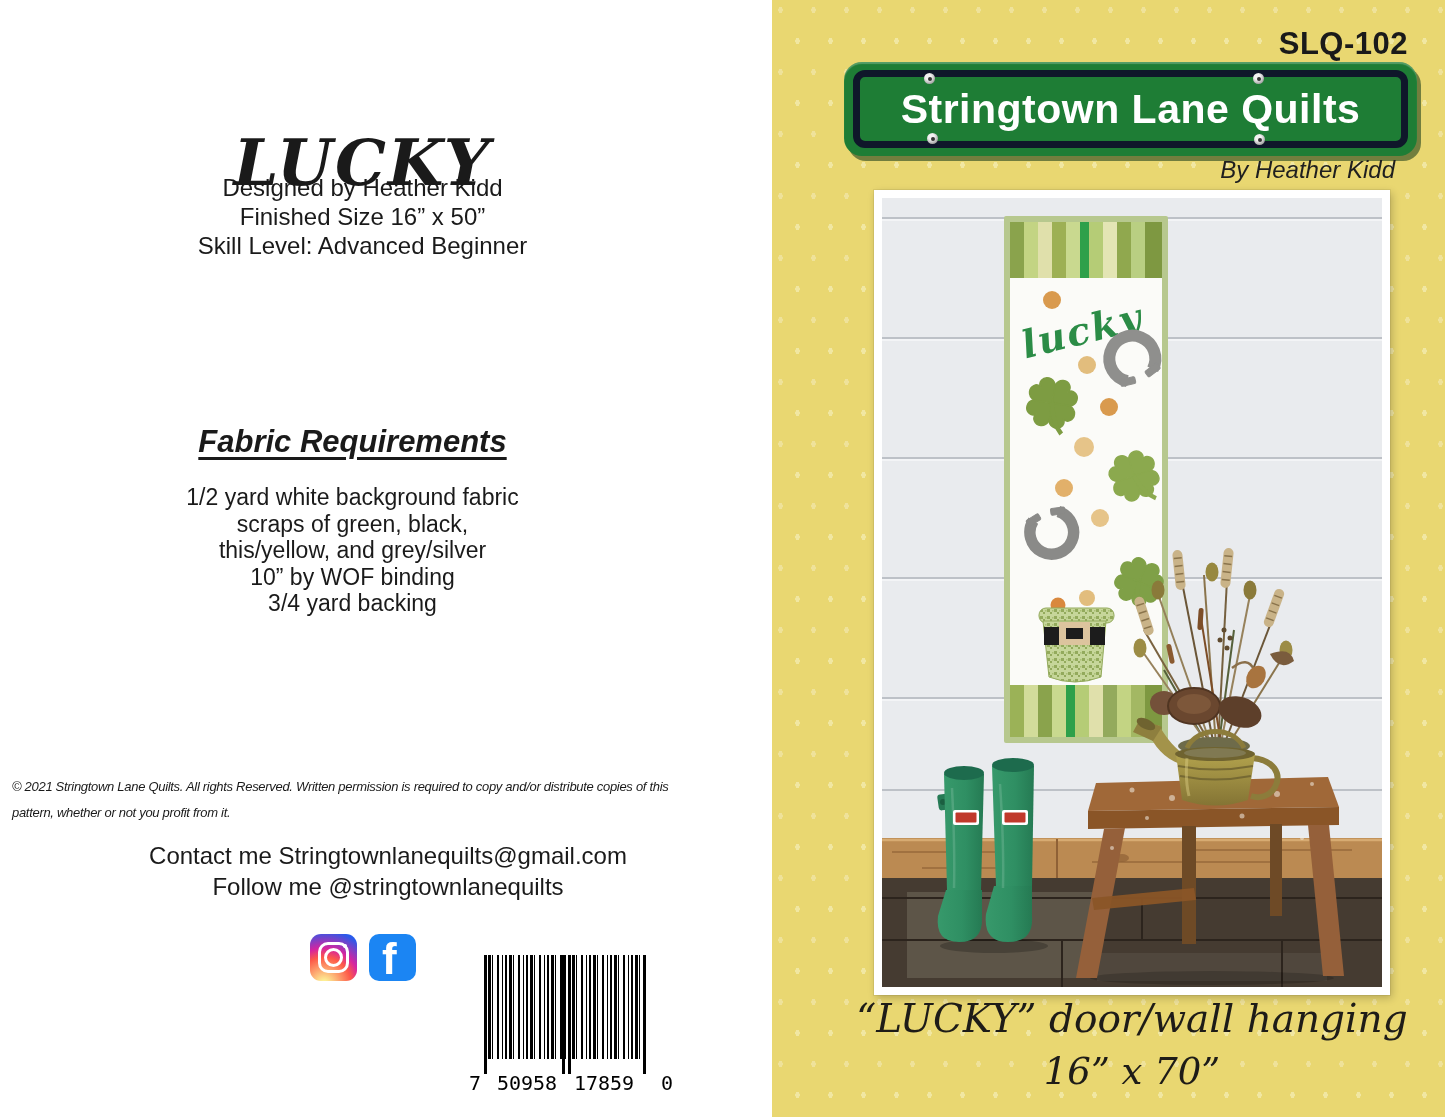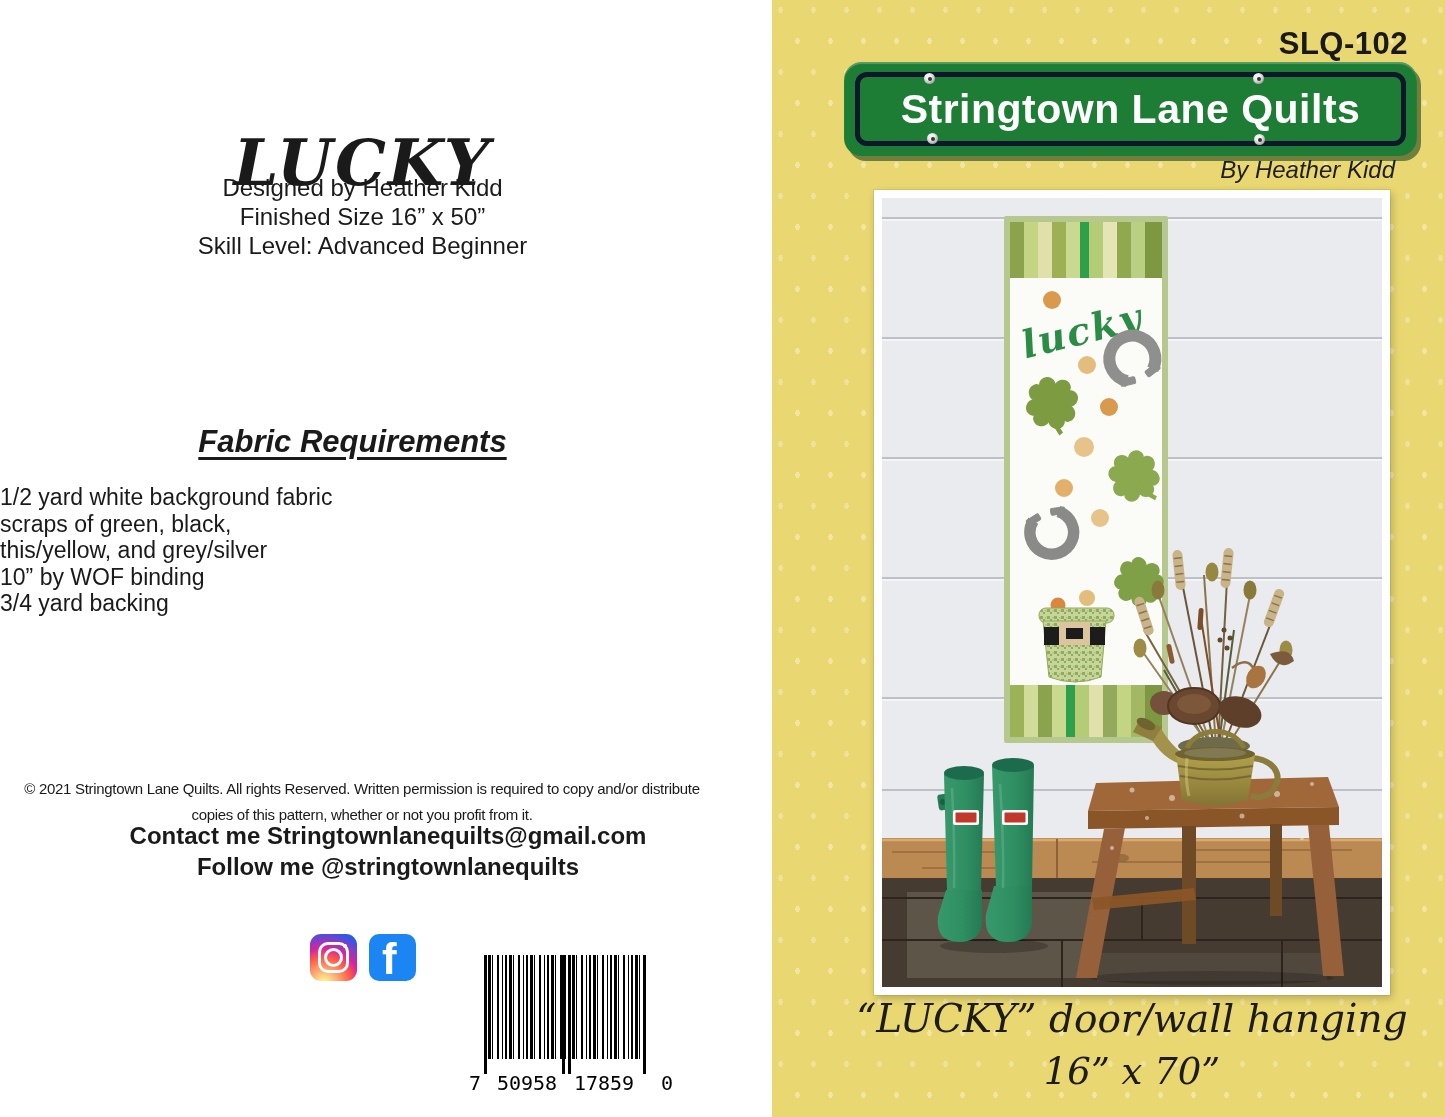--- a/index.html
+++ b/index.html
@@ -8,26 +8,26 @@
   
   .back-cover{position:absolute;left:0;top:0;width:725px;height:1117px;background:#fff;}
   .bc-title{position:absolute;top:88px;left:0;width:725px;text-align:center;
             font-family:"DejaVu Serif",serif;font-style:italic;font-size:64px;font-weight:600;
             letter-spacing:2px;line-height:1;}
   .bc-sub{position:absolute;top:173px;left:0;width:725px;text-align:center;
           font-size:24px;line-height:29px;}
   .fr-head{position:absolute;top:408px;left:0;width:705px;text-align:center;
            font-size:31px;font-weight:bold;font-style:italic;
            text-decoration:underline;text-underline-offset:5px;text-decoration-thickness:2.5px;margin-top:16px;}
-  .fr-list{position:absolute;top:484px;left:0;width:705px;text-align:left;
+  .fr-list{position:absolute;top:484px;left:0;width:705px;text-align:center;
            font-size:23px;line-height:26.5px;}
-  .bc-copyright{position:absolute;top:761px;left:12px;width:700px;text-align:center;
-                font-size:15px;line-height:25.5px;letter-spacing:-0.3px;}
-  .bc-contact{position:absolute;top:820px;left:0;width:776px;text-align:center;
-              font-size:24px;line-height:31px;font-weight:bold;}
+  .bc-copyright{position:absolute;top:761px;left:12px;width:700px;text-align:left;
+                font-size:13px;line-height:25.5px;letter-spacing:-0.3px;font-style:italic;}
+  .bc-contact{position:absolute;top:840px;left:0;width:776px;text-align:center;
+              font-size:24px;line-height:31px;}
   .social-row{position:absolute;top:934px;left:310px;display:flex;gap:12px;}
   .ig-icon{position:relative;width:47px;height:47px;border-radius:11px;
      background:radial-gradient(circle at 30% 107%,#fdf497 0%,#fdf497 5%,#fd5949 45%,#d6249f 60%,#285AEB 90%);}
   .ig-cam{position:absolute;inset:8px;border:3px solid #fff;border-radius:10px;}
   .ig-lens{position:absolute;left:50%;top:50%;width:13px;height:13px;margin:-9.5px 0 0 -9.5px;
            border:3px solid #fff;border-radius:50%;}
   .ig-dot{position:absolute;right:10px;top:10px;width:4px;height:4px;background:#fff;border-radius:50%;}
   .fb-icon{position:relative;width:47px;height:47px;border-radius:10px;background:#1b85f3;overflow:hidden;}
   .fb-f{position:absolute;left:13px;top:0px;color:#fff;font-size:44px;font-weight:bold;
         font-family:"Liberation Sans",sans-serif;}
@@ -43,21 +43,21 @@
   
   .front-cover{position:absolute;left:725px;top:0;width:720px;height:1117px;background-color:#e9d771;
      background-image:
        radial-gradient(ellipse 3.5px 5px at center,#f1e7a2 60%,rgba(241,231,162,0) 66%),
        radial-gradient(ellipse 3.5px 5px at center,#efe29a 60%,rgba(239,226,154,0) 66%);
      background-size:33px 62px,33px 62px;background-position:9px 10px,25px 41px;margin-left:47px;}
   .sku{position:absolute;top:26px;right:84px;font-size:31px;font-weight:600;letter-spacing:0.5px;}
   .sign{position:absolute;left:72px;top:62px;width:573px;height:94px;background:#1e7d35;
         border-radius:18px;box-shadow:4px 5px 0 rgba(17,52,20,.55), inset 0 2px 1px rgba(255,255,255,.25);
         display:flex;align-items:center;justify-content:center;}
-  .sign-inner{width:541px;height:64px;border:5px solid #0f172a;border-radius:12px;
+  .sign-inner{width:541px;height:64px;border:7px solid #0f172a;border-radius:12px;
         display:flex;align-items:center;justify-content:center;}
   .sign-text{color:#fff;font-size:41px;font-weight:bold;letter-spacing:0.5px;white-space:nowrap;}
   .screw{position:absolute;width:11px;height:11px;border-radius:50%;
      background:radial-gradient(circle at 40% 35%,#f2f2f2 0 30%,#bdbdbd 60%,#6e6e6e 100%);}
   .screw::after{content:"";position:absolute;left:3.5px;top:3.5px;width:4px;height:4px;border-radius:50%;background:#333;}
   .s1{left:80px;top:11px}.s2{left:409px;top:11px}.s3{left:83px;top:71px}.s4{left:410px;top:72px}
   .byline{position:absolute;top:156px;right:97px;font-size:24px;font-style:italic;color:#1f1f1f;}
   .photo-frame{position:absolute;left:102px;top:190px;width:516px;height:805px;margin:0;background:#fff;
         padding:8px;box-sizing:border-box;box-shadow:0 0 0 1px rgba(0,0,0,.06),2px 3px 8px rgba(0,0,0,.22);}
   .caption1{position:absolute;top:996px;left:0;width:720px;text-align:center;

